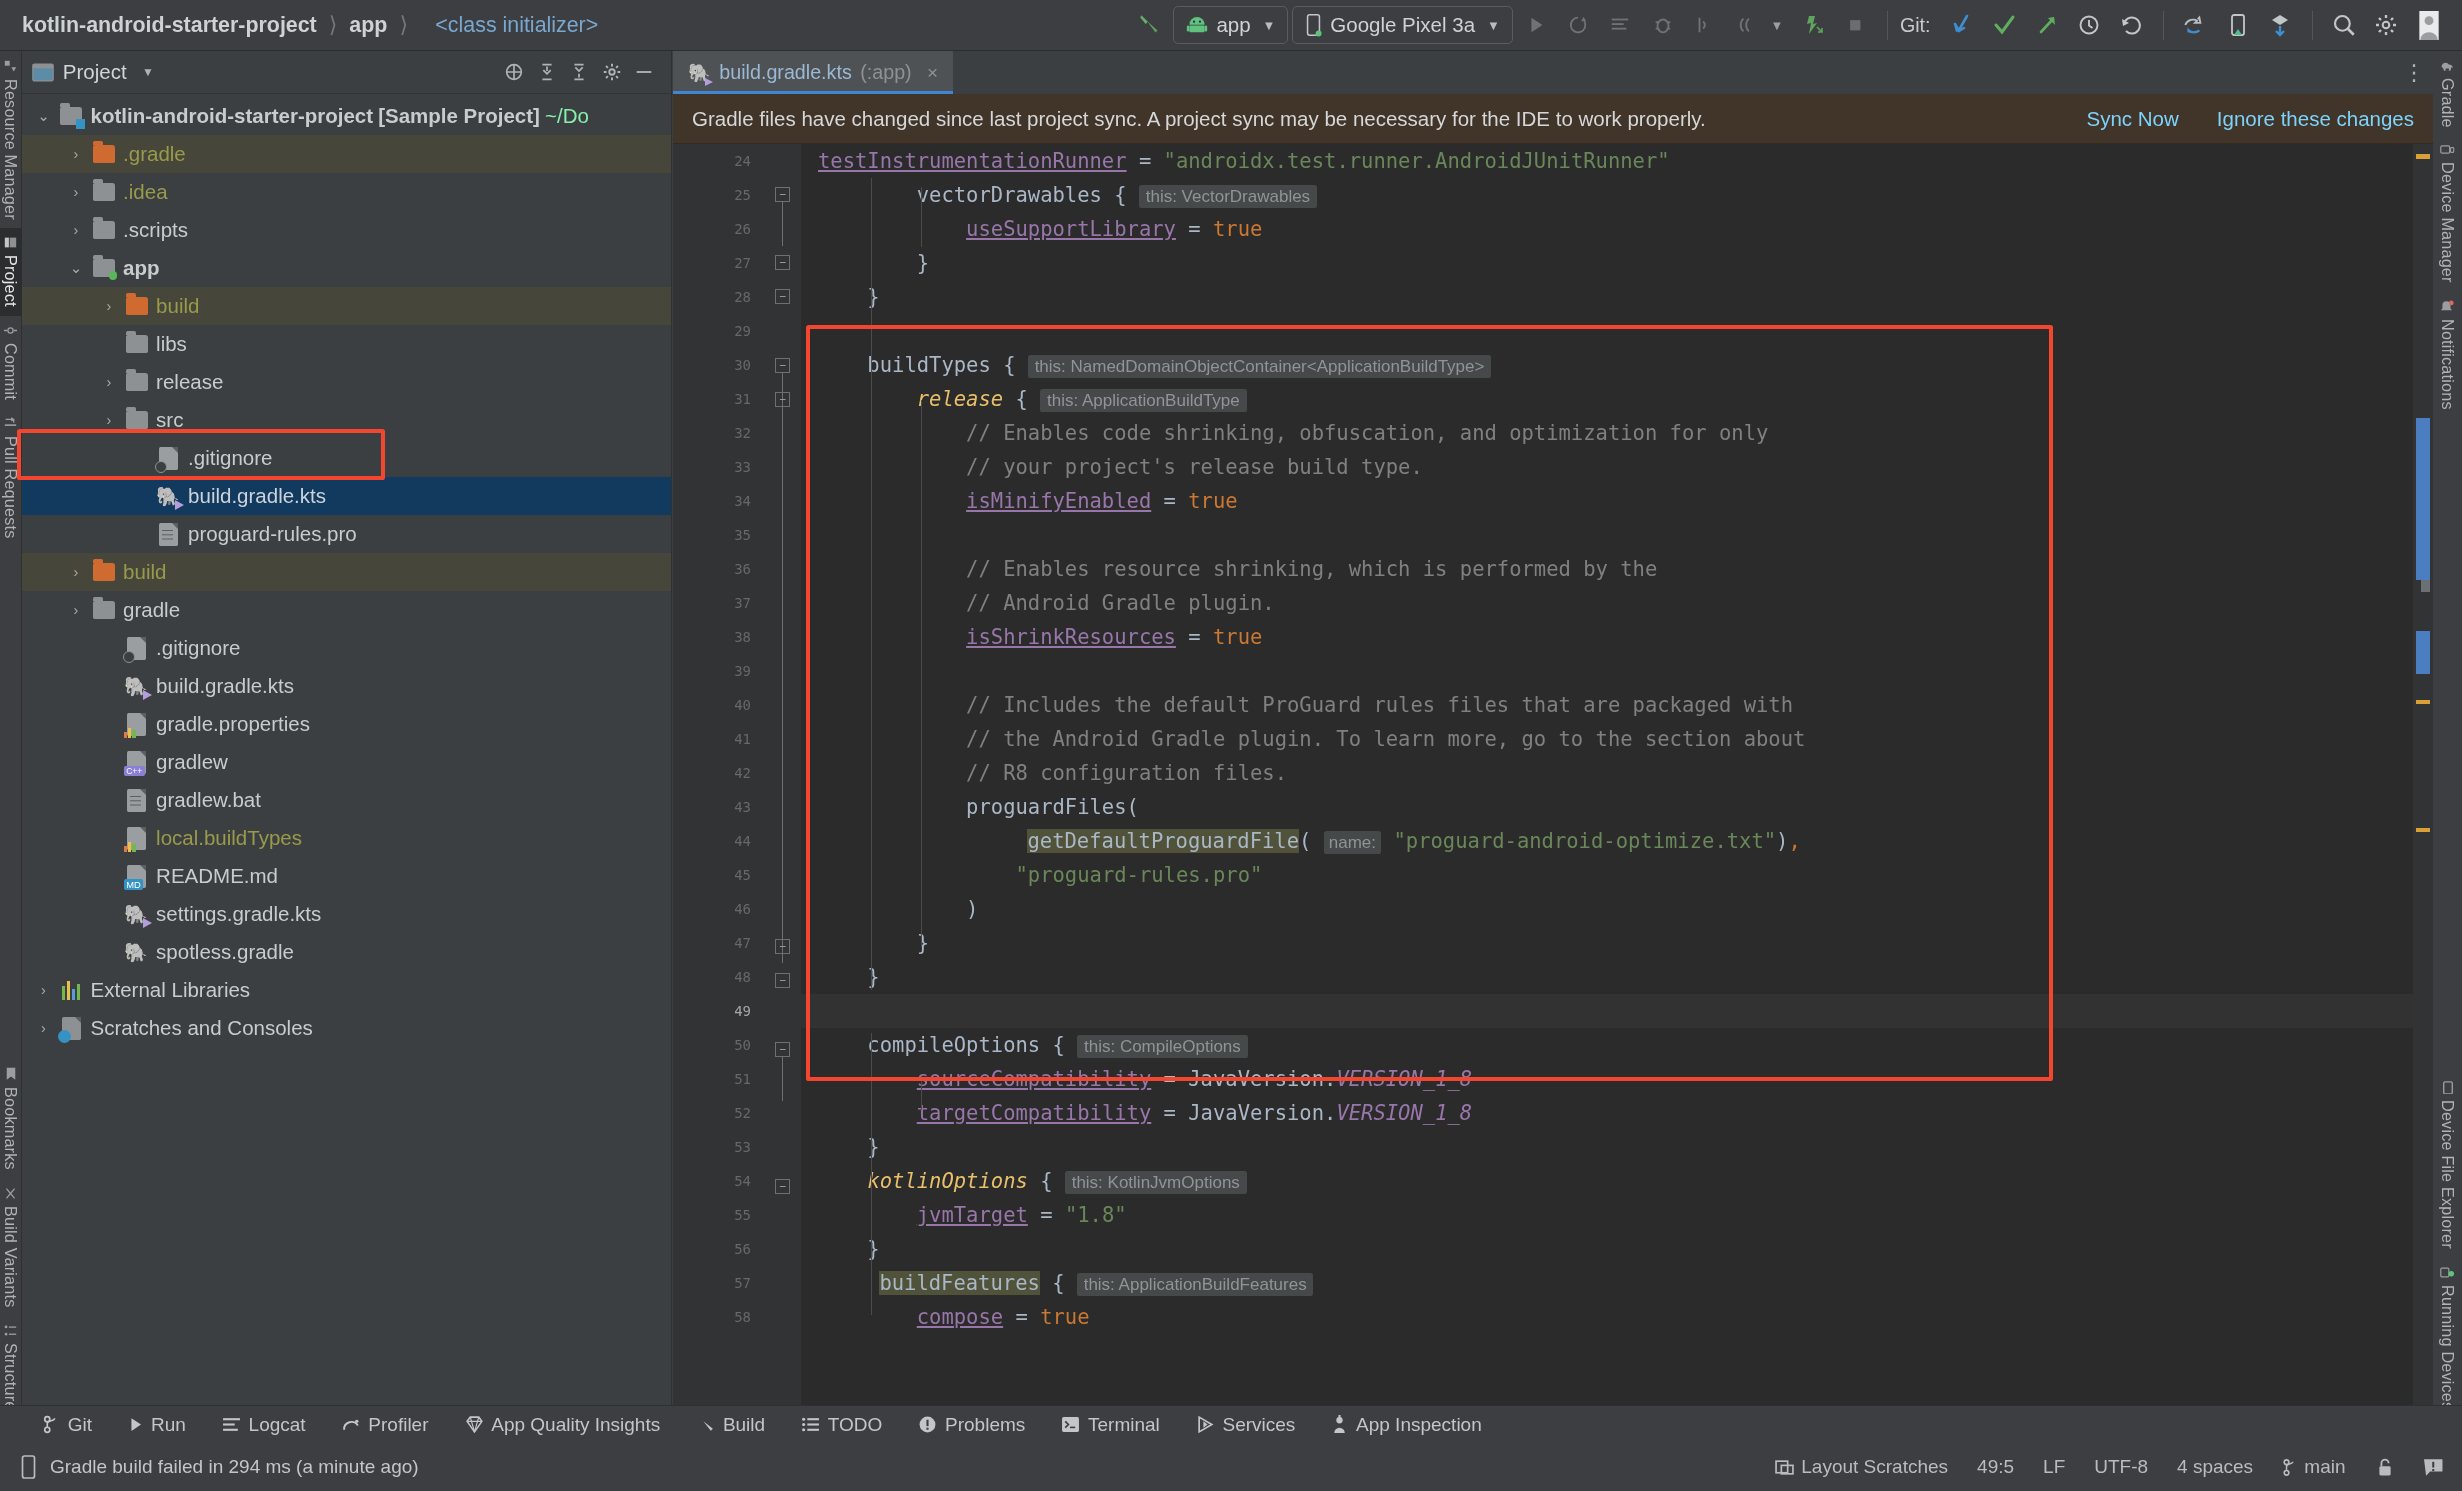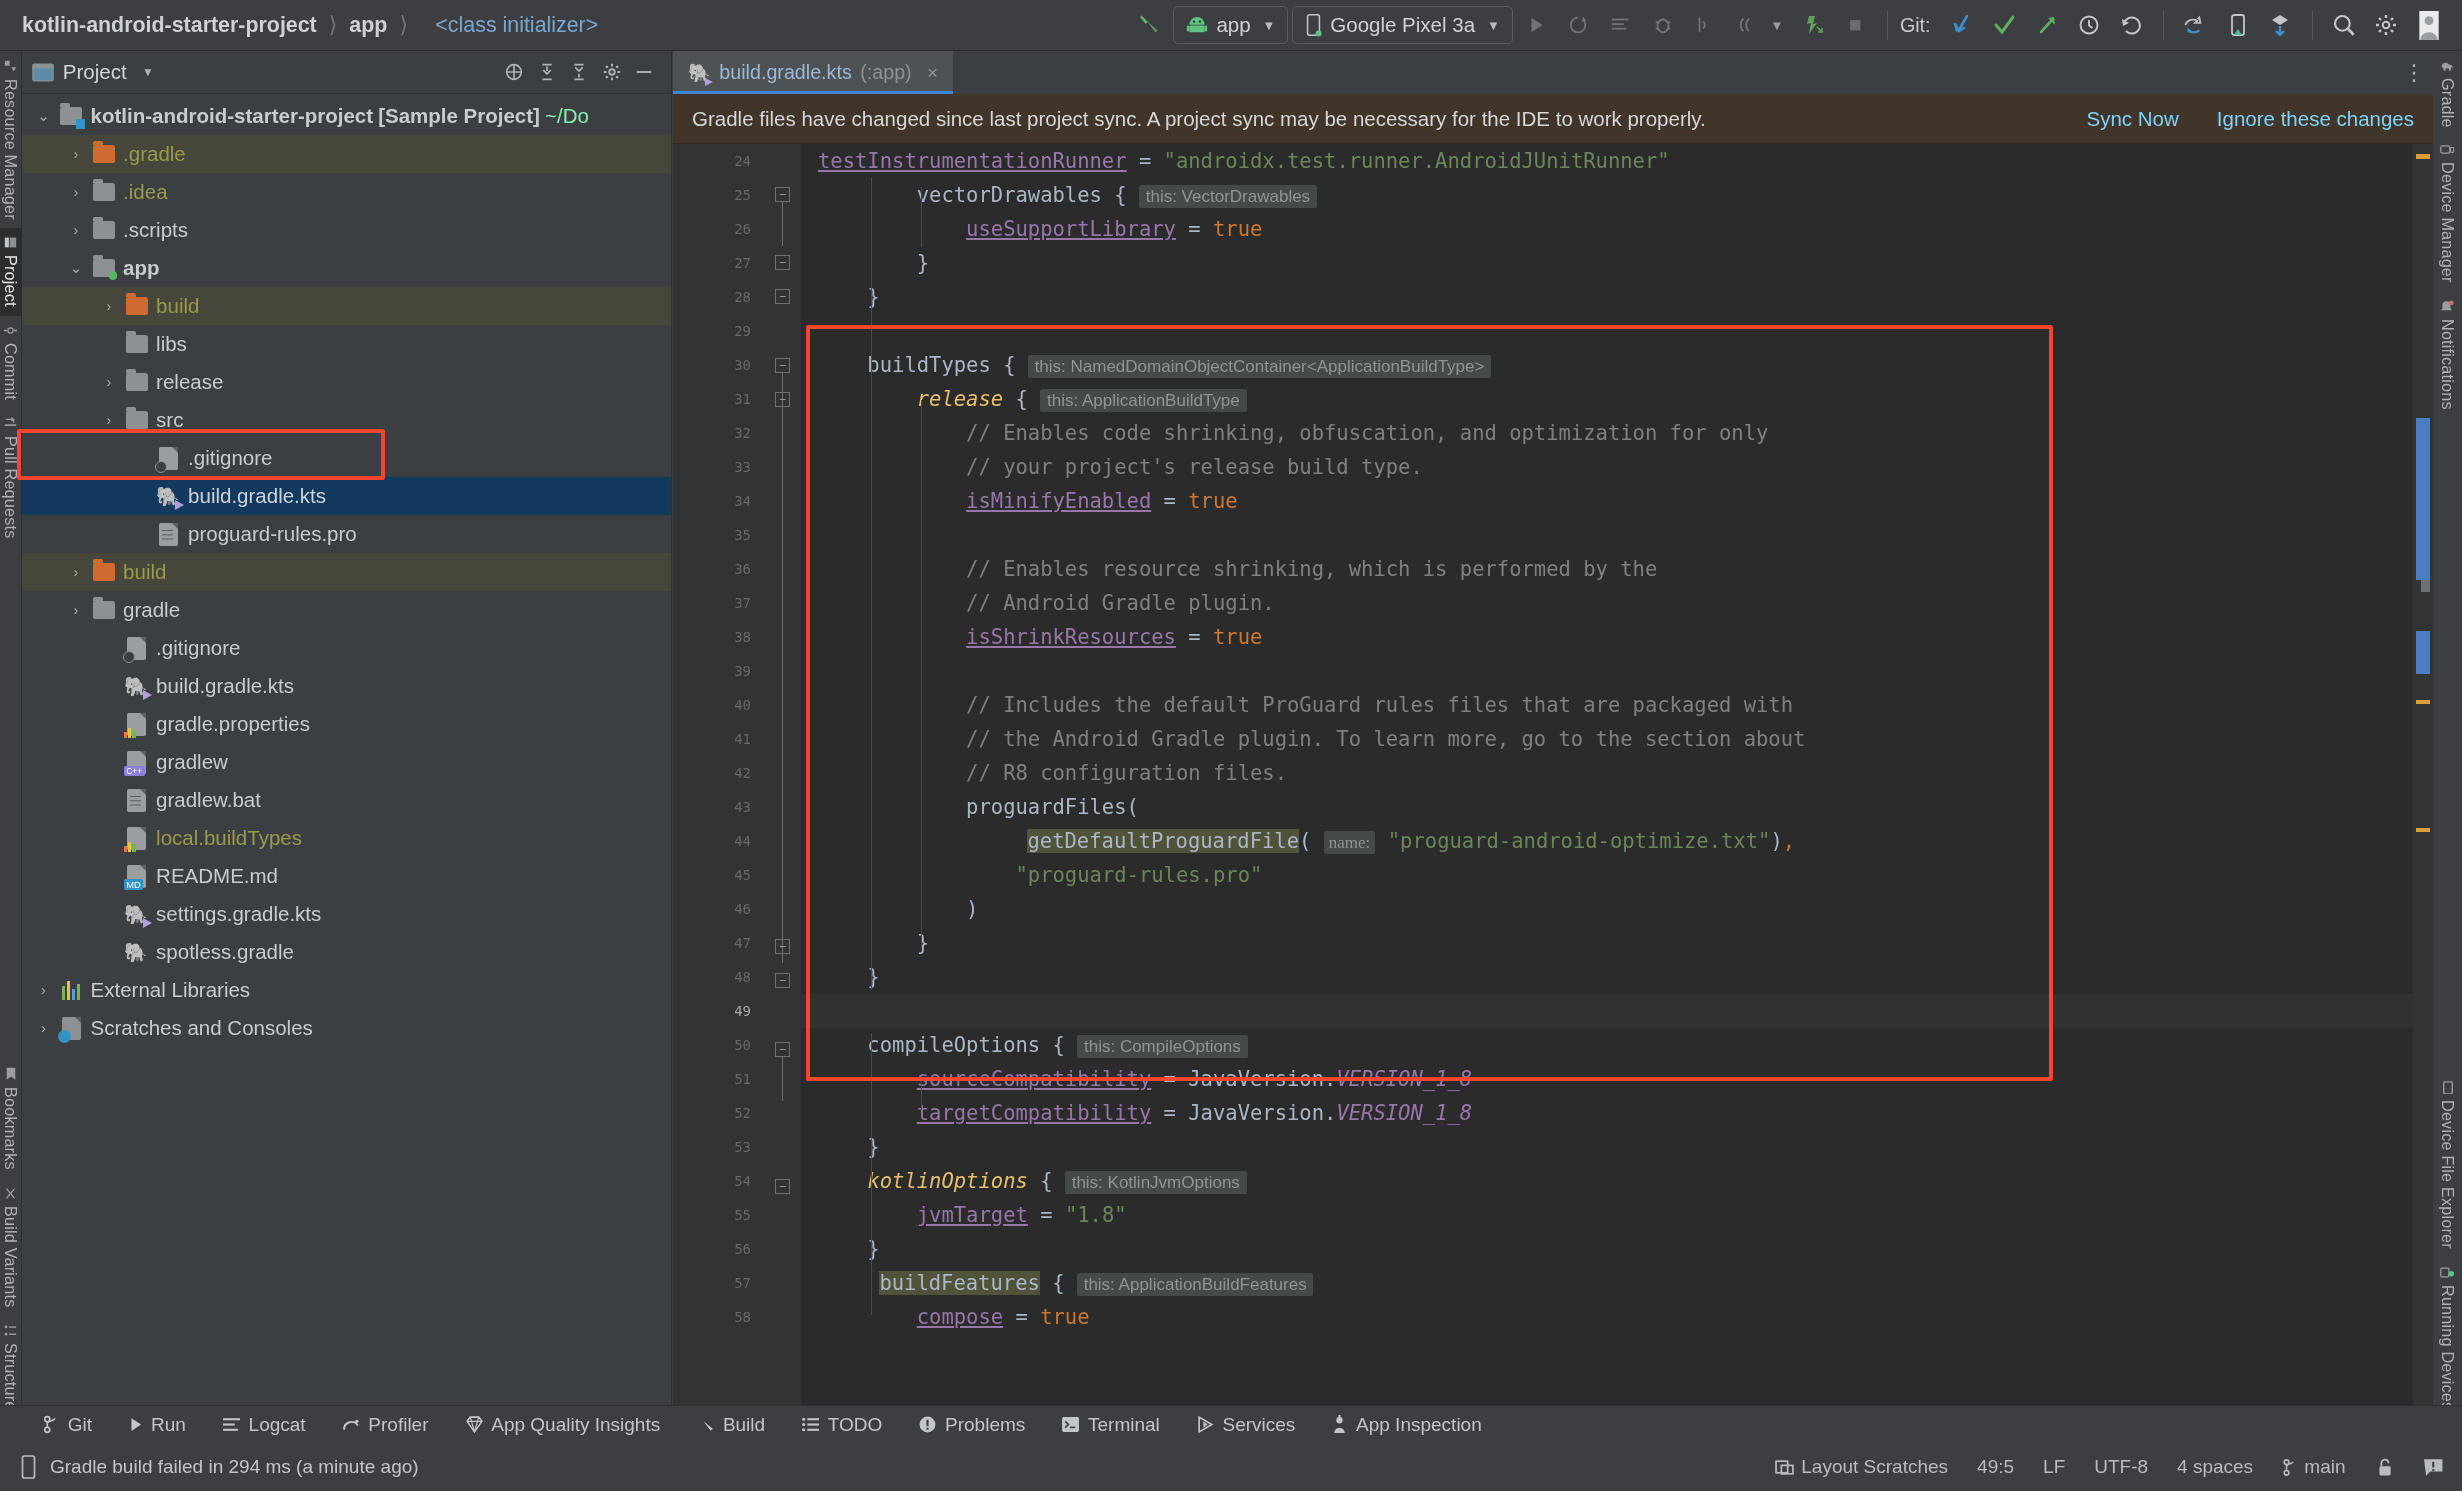--- a/index.html
+++ b/index.html
@@ -152,21 +152,21 @@
   .st { color: #6a8759; }
   .prop { color: #9876aa; text-decoration: underline; }
   .propn { color: #9876aa; }
   .ital { font-style: italic; }
   .fnorange { color: #e8bf6a; font-style: italic; }
   .hl-ident { background: #50523a; margin-left: 12px; }
   .hint {
     background: #45494a; color: #919497; font-size: 17px;
     padding: 1.7px 6.8px; border-radius: 2.6px; font-family: "Liberation Sans", sans-serif;
   }
-  .hint-p { background: #45494a; color: #919497; font-size: 17px; padding: 1.7px 5.1px; border-radius: 2.6px; font-family:Liberation Serif, serif;}
+  .hint-p { background: #45494a; color: #919497; font-size: 17px; padding: 1.7px 5.1px; border-radius: 2.6px; font-family:Liberation Sans, sans-serif;}
   .indent { position:absolute; width:0.9px; background:#4b4b4b; }
 
   
   #markers { position:absolute; right:0; top:0; width:20.5px; height:100%; background:#313335; }
   .mark { position:absolute; right:3.4px; width:13.7px; height:4.3px; }
 
   
   .annot { position: absolute; border: 4.3px solid #f4452e; border-radius: 2.6px; pointer-events: none; }
 
   

